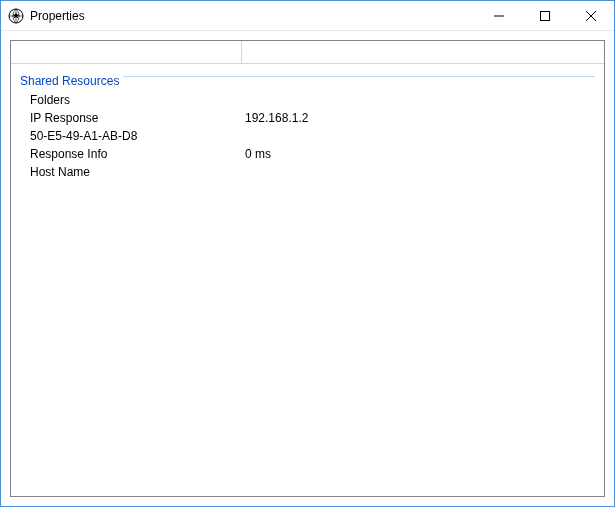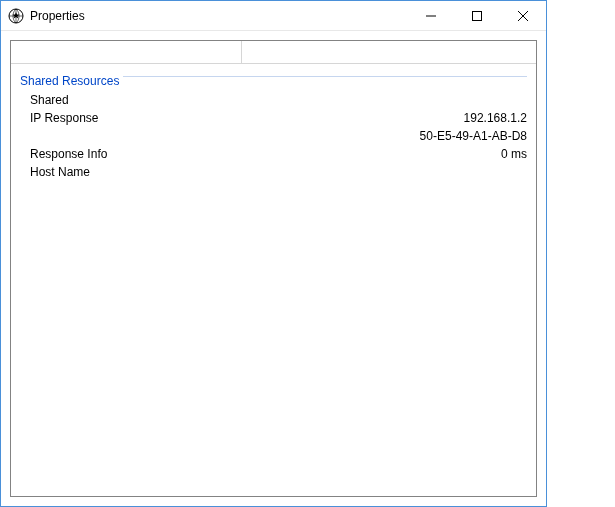--- a/index.html
+++ b/index.html
@@ -6,21 +6,21 @@
   html, body {
     margin: 0; padding: 0;
     width: 615px; height: 507px;
     font-family: "Segoe UI", Tahoma, sans-serif;
     font-size: 12px;
     background: #fff;
     color: #000;
     overflow: hidden;
   }
   .window {
-    width: 547px; height: 507px;
+    width: 615px; height: 507px;
     border: 1px solid #4a90d9;
     background: #fff;
     display: flex;
     flex-direction: column;
   }
   .titlebar {
     height: 30px;
     display: flex;
     align-items: center;
     background: #fff;
@@ -100,21 +100,20 @@
     padding: 2px 0 2px 10px;
     font-size: 12px;
     color: #000;
   }
   .row .label {
     width: 215px;
     flex: 0 0 auto;
   }
   .row .value {
     flex: 1 1 auto;
-    text-align: right;
   }
 </style>
 </head>
 <body>
 
 <div class="window">
   <div class="titlebar">
     <span class="titlebar-icon">
       <svg viewBox="0 0 16 16" width="16" height="16">
         <circle cx="8" cy="8" r="7" fill="#fff" stroke="#000" stroke-width="1"></circle>
@@ -147,21 +146,21 @@
   <div class="client">
     <div class="panel">
       <div class="tabstrip"></div>
       <div class="content">
 
         <div class="section-header">
           <span>Shared Resources</span>
           <span class="rule"></span>
         </div>
         <div class="row">
-          <span class="label">Shared</span>
+          <span class="label">Folders</span>
           <span class="value"></span>
         </div>
 
         <div class="row">
           <span class="label">IP Response</span>
           <span class="value">192.168.1.2</span>
         </div>
         <div class="row">
           <span class="value">50-E5-49-A1-AB-D8</span>
         </div>

